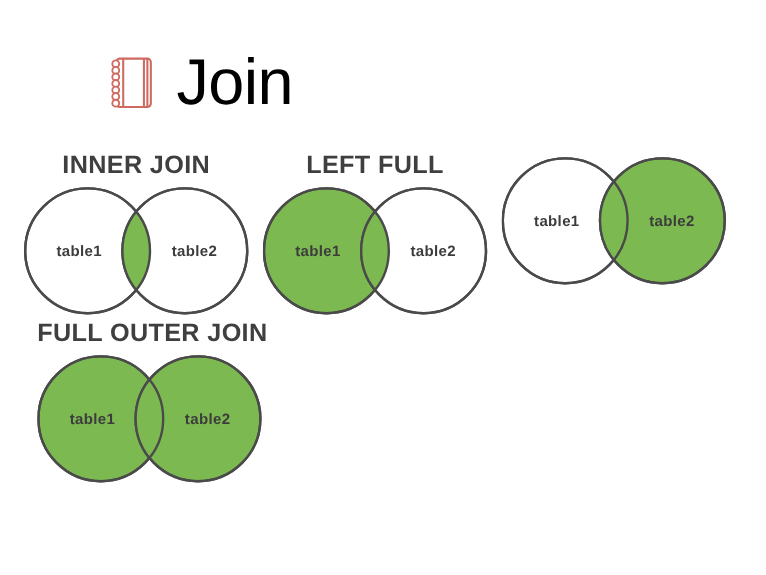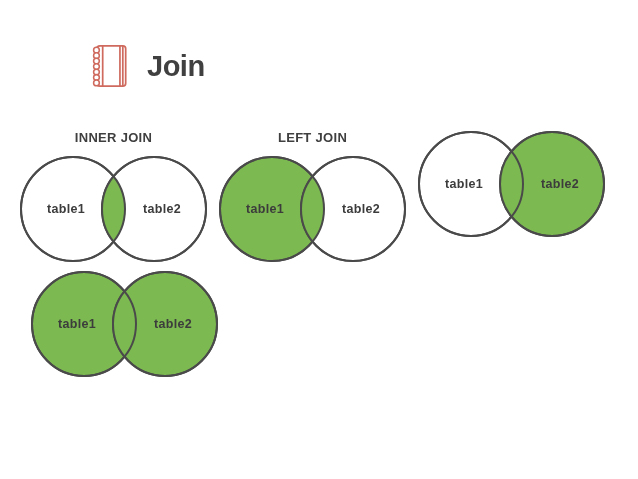--- a/index.html
+++ b/index.html
@@ -4,26 +4,26 @@
 <style>
   html,body{margin:0;padding:0;background:#fff;}
   .slide{
     position:relative;width:638px;height:479px;background:#ffffff;overflow:hidden;
     font-family:"Liberation Sans",sans-serif;
   }
   
   .hdr{position:absolute;left:84px;top:42px;display:flex;align-items:center;gap:17px;}
   .hdr svg{display:block;}
   .hdr .title{
-    font-size:29px;font-weight:bold;color:#404040;line-height:1;letter-spacing:-0.5px;
+    font-size:54px;font-weight:normal;color:#000000;line-height:1;letter-spacing:-0.5px;
   }
   
   .venn-block{position:absolute;width:200px;}
   .venn-title{
-    width:187px;text-align:center;font-size:13px;font-weight:bold;color:#3f3f3f;
+    width:187px;text-align:center;font-size:21px;font-weight:bold;color:#3f3f3f;
     letter-spacing:0.3px;line-height:18px;margin-bottom:7px;white-space:nowrap;
   }
   .pos-0{left:20px;top:129px;}
   .pos-1{left:219px;top:129px;}
   .pos-2{left:418px;top:129px;}
   .pos-3{left:31px;top:269px;}
   svg.venn{display:block;width:200px;height:110px;}
   svg.venn circle{stroke:#4a4a4a;stroke-width:2;}
   svg.venn circle.lens{stroke:none;}
   svg.venn circle.outline{fill:none;}
@@ -69,21 +69,21 @@
       <circle cx="134" cy="55" r="52" fill="#ffffff"></circle>
       <circle class="lens" cx="53" cy="55" r="52" clip-path="url(#clip0)" fill="#7cb950"></circle>
       <circle class="outline" cx="53" cy="55" r="52"></circle>
       <circle class="outline" cx="134" cy="55" r="52"></circle>
       <text x="46" y="59">table1</text>
       <text x="142" y="59">table2</text>
     </svg>
   </div>
 
   <div class="venn-block pos-1">
-    <div class="venn-title">LEFT JOIN</div>
+    <div class="venn-title">LEFT FULL</div>
     <svg class="venn" viewBox="0 0 200 110">
       <defs>
           <clipPath id="clip1">
             <circle cx="134" cy="55" r="52"></circle>
           </clipPath>
         </defs>
       <circle cx="53" cy="55" r="52" fill="#7cb950"></circle>
       <circle cx="134" cy="55" r="52" fill="#ffffff"></circle>
       <circle class="lens" cx="53" cy="55" r="52" clip-path="url(#clip1)" fill="#7cb950"></circle>
       <circle class="outline" cx="53" cy="55" r="52"></circle>
@@ -104,20 +104,21 @@
       <circle cx="134" cy="55" r="52" fill="#7cb950"></circle>
       <circle class="lens" cx="53" cy="55" r="52" clip-path="url(#clip2)" fill="#7cb950"></circle>
       <circle class="outline" cx="53" cy="55" r="52"></circle>
       <circle class="outline" cx="134" cy="55" r="52"></circle>
       <text x="46" y="59">table1</text>
       <text x="142" y="59">table2</text>
     </svg>
   </div>
 
   <div class="venn-block pos-3">
+    <div class="venn-title">FULL OUTER JOIN</div>
     <svg class="venn" viewBox="0 0 200 110">
       <defs>
           <clipPath id="clip3">
             <circle cx="134" cy="55" r="52"></circle>
           </clipPath>
         </defs>
       <circle cx="53" cy="55" r="52" fill="#7cb950"></circle>
       <circle cx="134" cy="55" r="52" fill="#7cb950"></circle>
       <circle class="lens" cx="53" cy="55" r="52" clip-path="url(#clip3)" fill="#7cb950"></circle>
       <circle class="outline" cx="53" cy="55" r="52"></circle>

